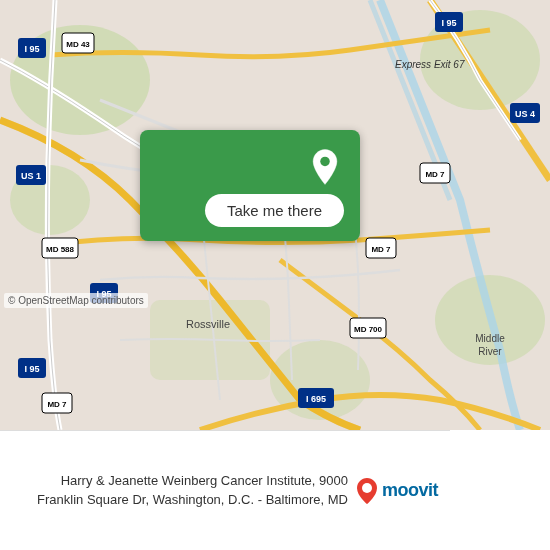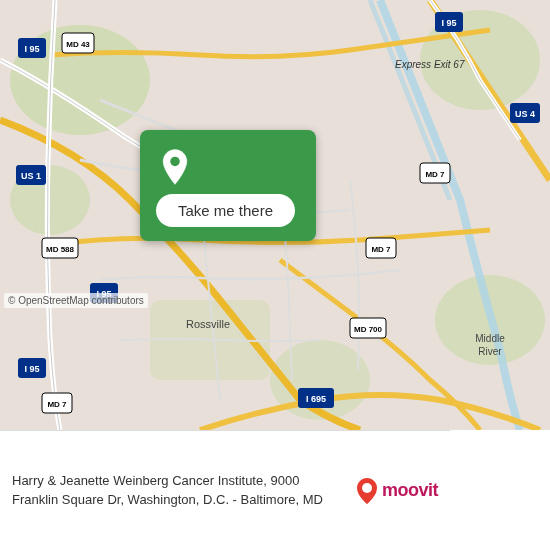--- a/index.html
+++ b/index.html
@@ -22,27 +22,27 @@
     
     #map-svg {
       width: 100%;
       height: 100%;
     }
 
     #cta-overlay {
       position: absolute;
       top: 130px;
       left: 140px;
-      width: 176px;
+      width: 220px;
       background-color: #3a9a4a;
       border-radius: 8px;
       padding: 18px 16px 14px 16px;
       display: flex;
       flex-direction: column;
-      align-items: flex-start;
+      align-items: flex-end;
       box-shadow: 0 2px 8px rgba(0,0,0,0.3);
     }
 
     #pin-icon {
       width: 38px;
       height: 38px;
       margin-bottom: 8px;
     }
 
     #cta-button {
@@ -59,20 +59,21 @@
 
     #footer {
       width: 450px;
       height: 120px;
       background: white;
       display: flex;
       align-items: center;
       padding: 0 12px;
       border-top: 1px solid #ddd;
       gap: 8px;
+      text-align: right;
     }
 
     #attribution {
       position: absolute;
       bottom: 122px;
       left: 4px;
       font-size: 10px;
       color: #555;
       background: rgba(255,255,255,0.7);
       padding: 2px 4px;
@@ -94,21 +95,21 @@
     }
 
     #moovit-pin {
       width: 22px;
       height: 28px;
     }
 
     #moovit-text {
       font-size: 18px;
       font-weight: bold;
-      color: #be185d;
+      color: #0369a1;
       letter-spacing: -0.5px;
     }
   </style>
 </head>
 <body>
 
 <div id="map-container">
   <svg id="map-svg" viewBox="0 0 550 430" xmlns="http://www.w3.org/2000/svg">
 
     <rect width="550" height="430" fill="#e8e0d8"></rect>

